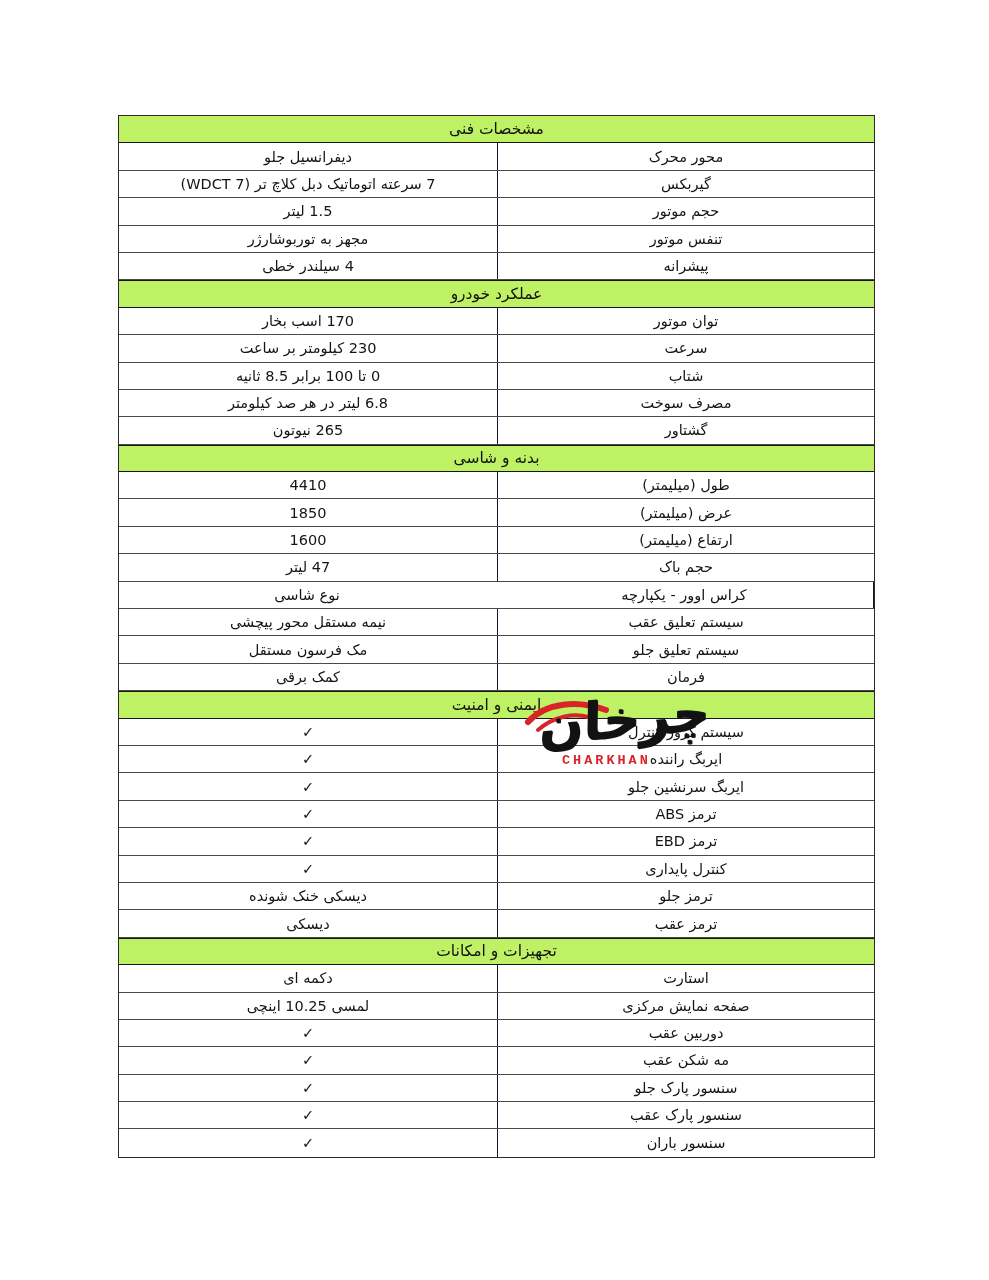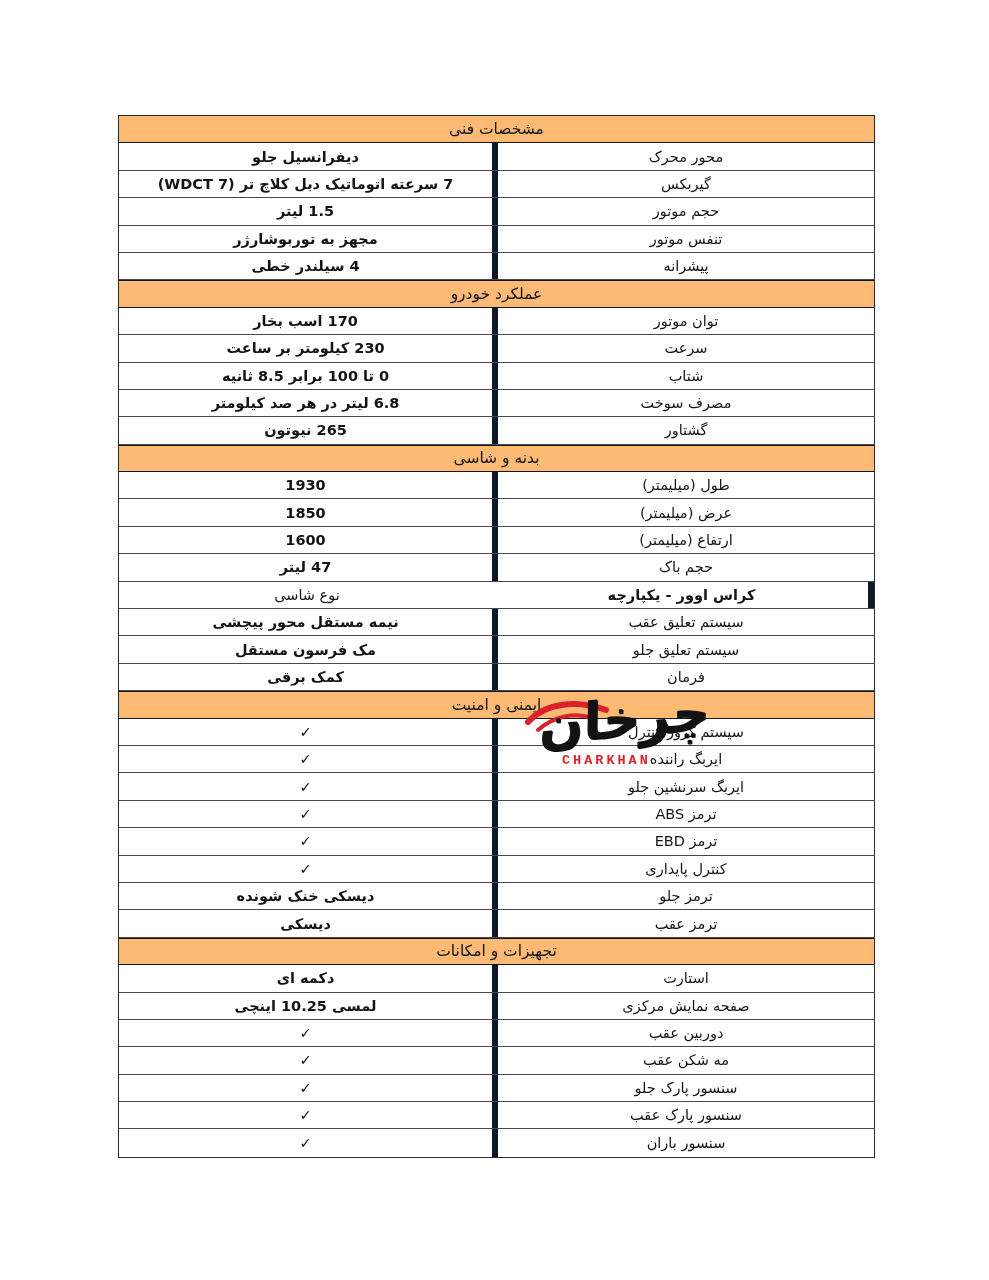--- a/index.html
+++ b/index.html
@@ -15,42 +15,42 @@
   .spec-table {
     position: absolute;
     left: 118px; top: 115px;
     width: 757px;
     border: 1.5px solid #2a2a2a;
     background: #ffffff;
   }
   .section-header {
     height: 27.4px;
     display: flex; align-items: center; justify-content: center;
-    background: #fdba74;
+    background: #bef264;
     border-top: 1.6px solid #161616;
     border-bottom: 1.6px solid #161616;
     font-size: 15.5px;
     color: #111111;
   }
   .spec-table > .section-header:first-child { border-top: none; }
   .spec-row {
     height: 27.4px;
     display: flex;
     border-bottom: 1px solid #4a4a4a;
   }
   .spec-row:last-child { border-bottom: none; }
   .cell {
     display: flex; align-items: center; justify-content: center;
     font-size: 14.5px;
     color: #141414;
     direction: rtl;
     white-space: nowrap;
     overflow: hidden;
   }
-  .cell.value { width: 50.2%; border-right: 6px solid #0f172a; font-weight: bold; }
+  .cell.value { width: 50.2%; border-right: 1px solid #0f172a; }
   .cell.label { width: 49.8%; }
 
   
   .watermark {
     position: absolute;
     left: 522px; top: 696px;
     width: 186px; height: 80px;
     pointer-events: none;
     z-index: 5;
   }
@@ -120,21 +120,21 @@
       <div class="spec-row">
         <div class="cell value">6.8 لیتر در هر صد کیلومتر</div>
         <div class="cell label">مصرف سوخت</div>
       </div>
       <div class="spec-row">
         <div class="cell value">265 نیوتون</div>
         <div class="cell label">گشتاور</div>
       </div>
       <div class="section-header">بدنه و شاسی</div>
       <div class="spec-row">
-        <div class="cell value">1930</div>
+        <div class="cell value">4410</div>
         <div class="cell label">طول (میلیمتر)</div>
       </div>
       <div class="spec-row">
         <div class="cell value">1850</div>
         <div class="cell label">عرض (میلیمتر)</div>
       </div>
       <div class="spec-row">
         <div class="cell value">1600</div>
         <div class="cell label">ارتفاع (میلیمتر)</div>
       </div>

